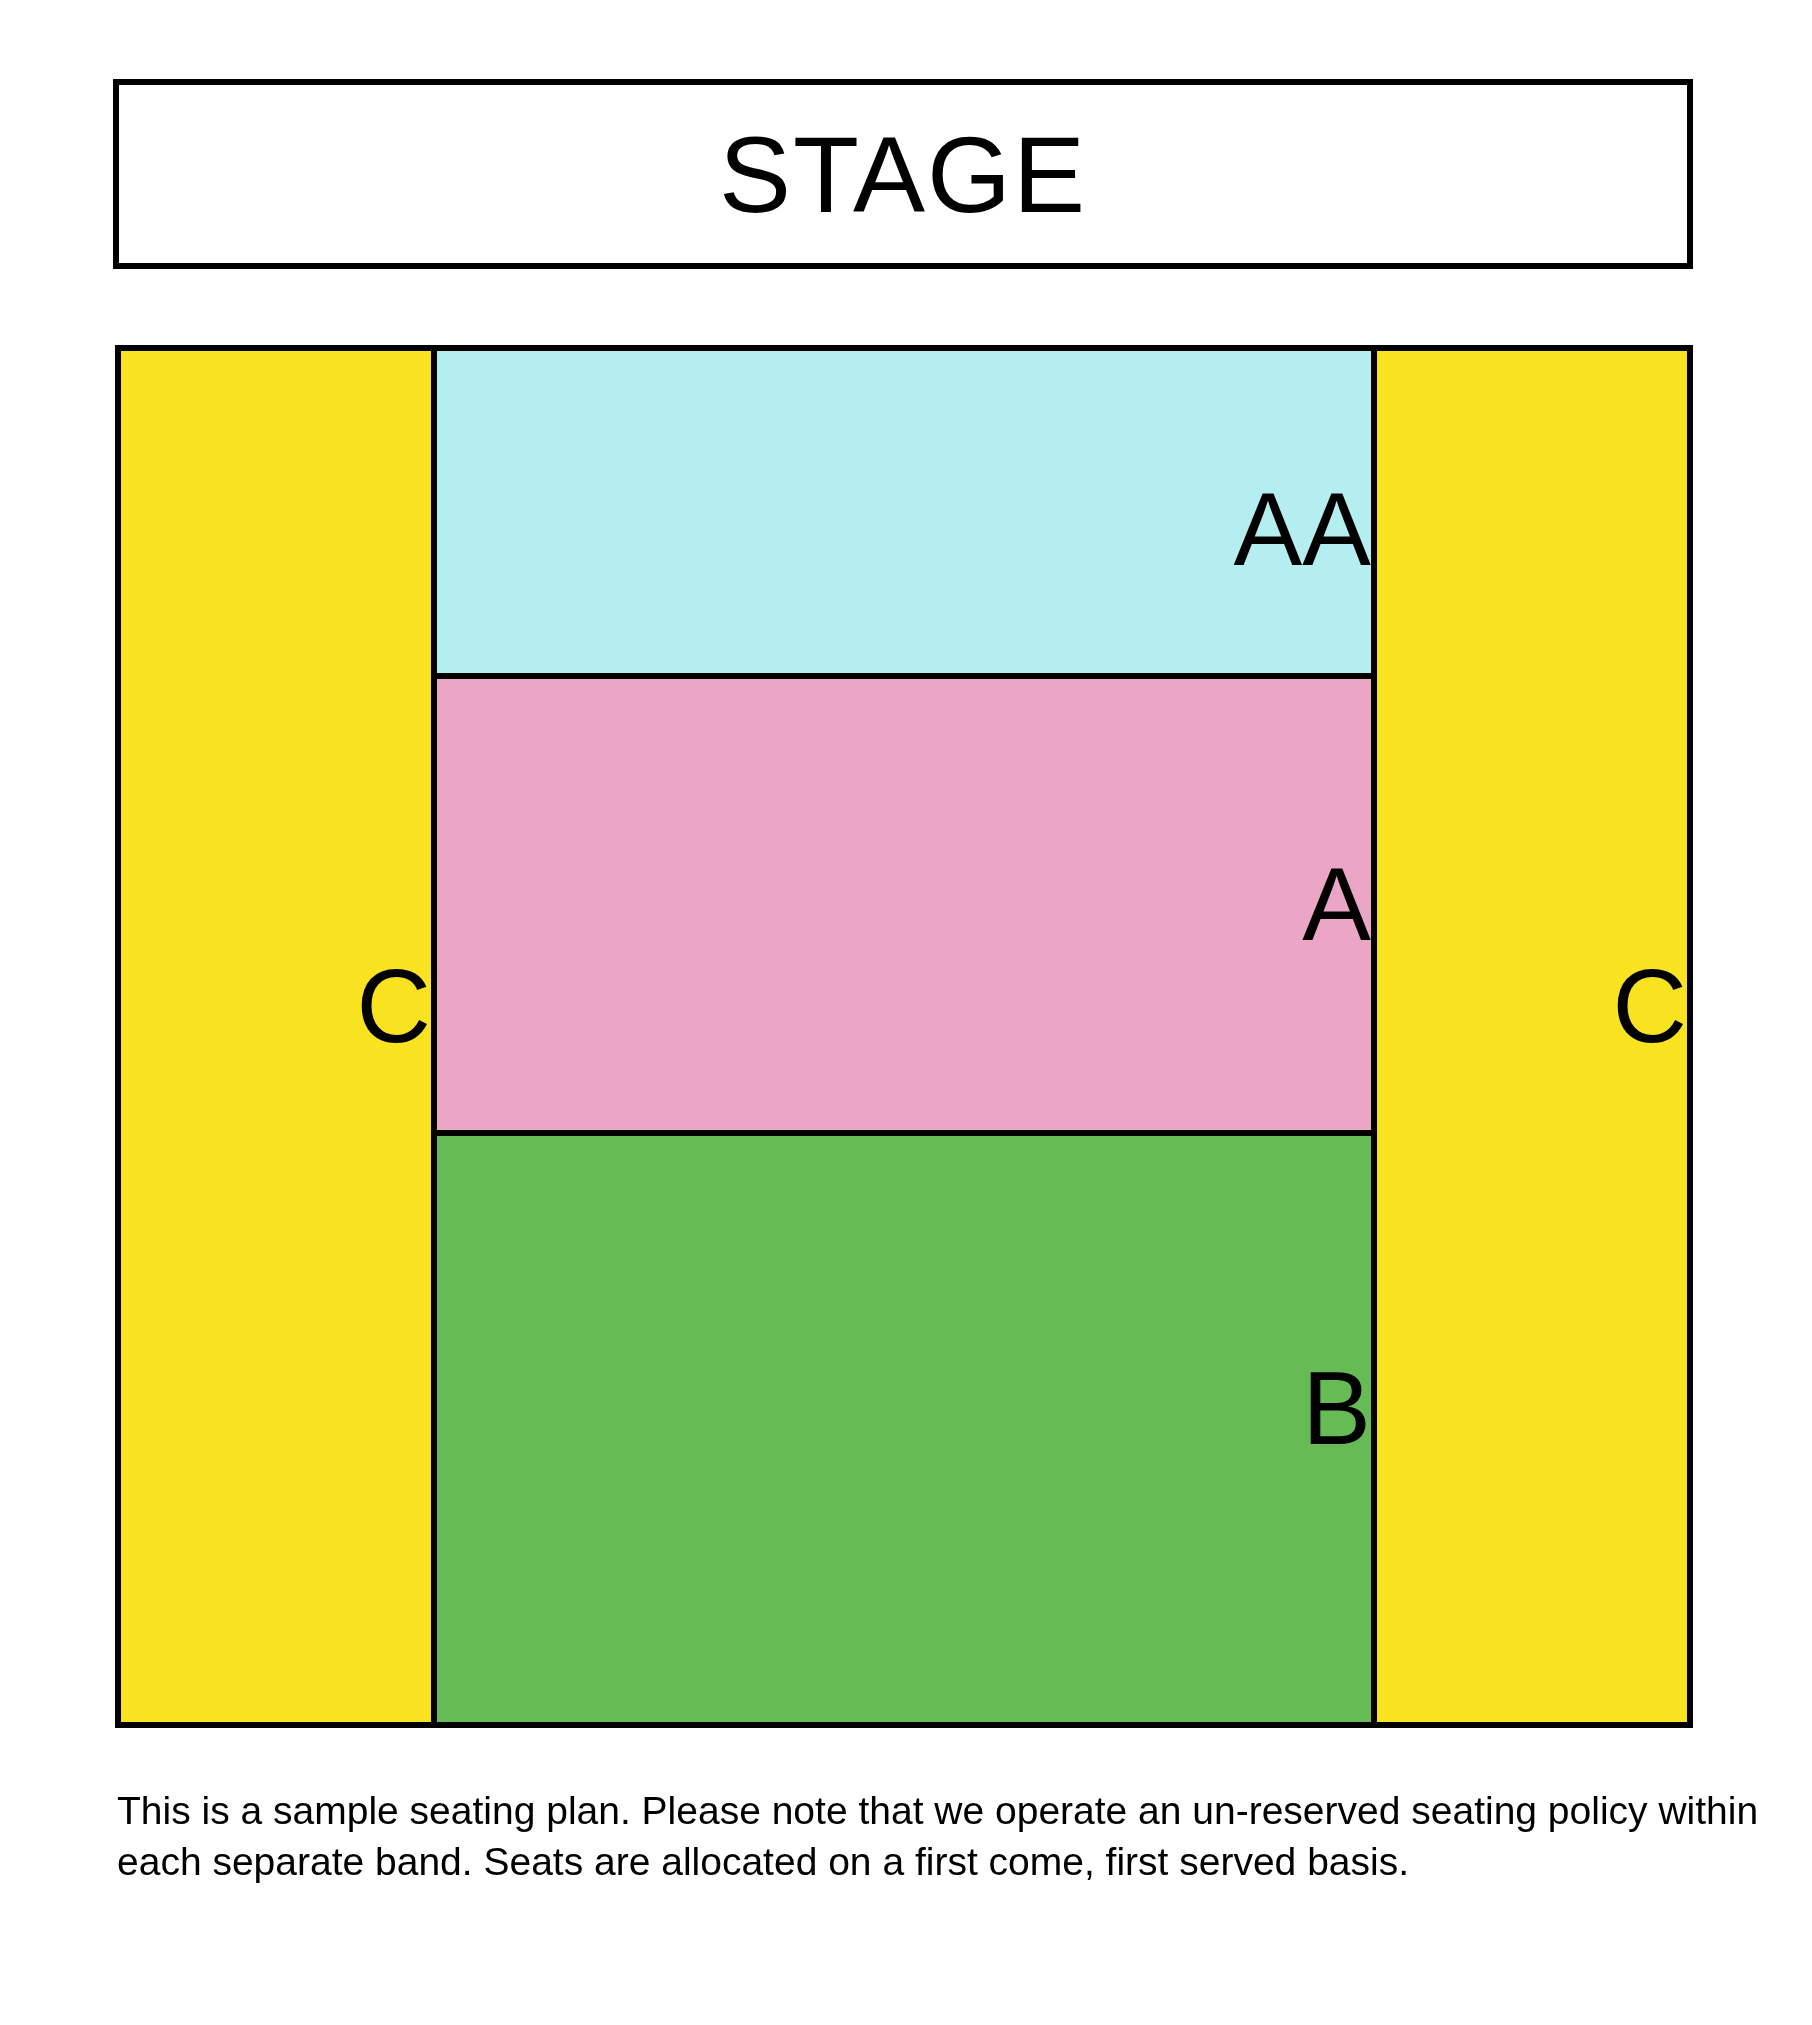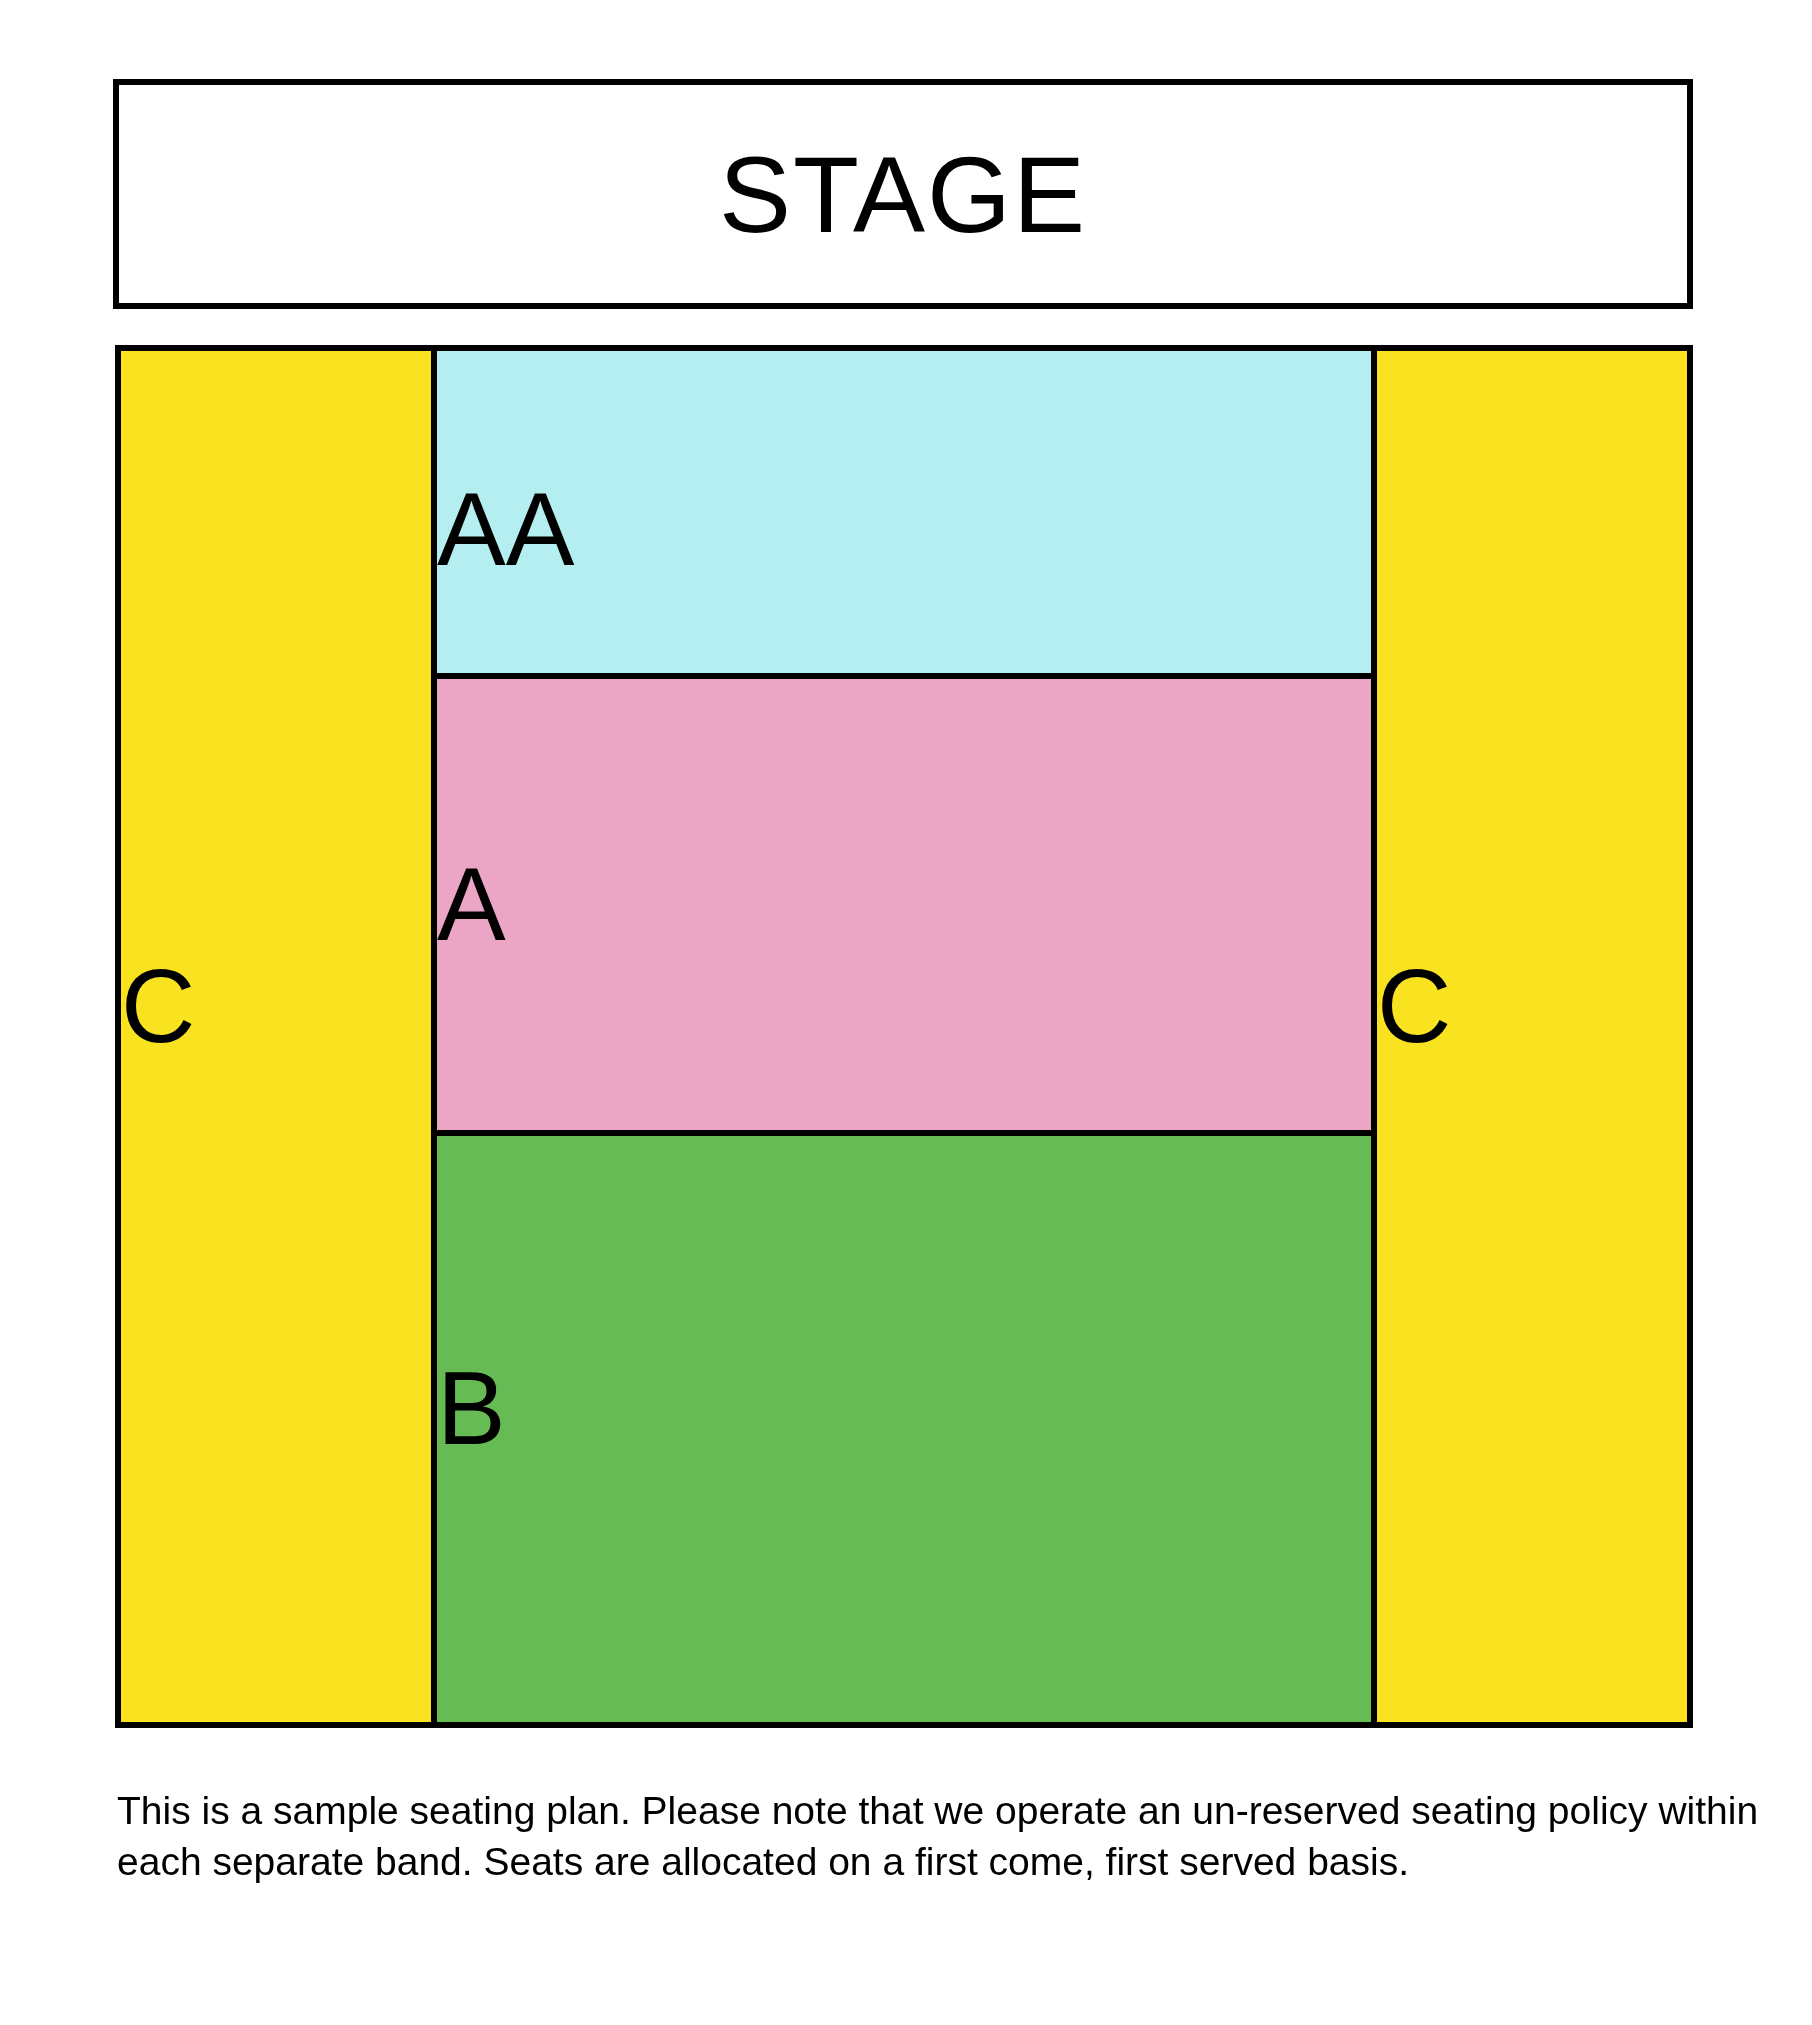--- a/index.html
+++ b/index.html
@@ -14,21 +14,21 @@
     height: 2025px;
     background: #ffffff;
     overflow: hidden;
     color: #000000;
   }
   .stage-box {
     position: absolute;
     left: 113px;
     top: 79px;
     width: 1580px;
-    height: 230px;
+    height: 190px;
     box-sizing: border-box;
     border: 6px solid #000000;
     background: #ffffff;
     display: flex;
     align-items: center;
     justify-content: center;
   }
   .stage-label {
     font-size: 108px;
     letter-spacing: 2px;
@@ -44,21 +44,21 @@
     border: 6px solid #000000;
     background: #000000; 
     display: grid;
     grid-template-columns: 310px 934px 1fr;
     grid-template-rows: 322px 451px 1fr;
     gap: 6px;
   }
   .section {
     display: flex;
     align-items: center;
-    justify-content: flex-start;
+    justify-content: flex-end;
   }
   .section-label {
     font-size: 103px;
     color: #000000;
   }
   .sec-c-left  { grid-column: 1; grid-row: 1 / 4; padding-bottom: 60px; }
   .sec-aa      { grid-column: 2; grid-row: 1; padding-top: 35px; }
   .sec-a       { grid-column: 2; grid-row: 2; }
   .sec-b       { grid-column: 2; grid-row: 3; padding-bottom: 40px; }
   .sec-c-right { grid-column: 3; grid-row: 1 / 4; padding-bottom: 60px; }

